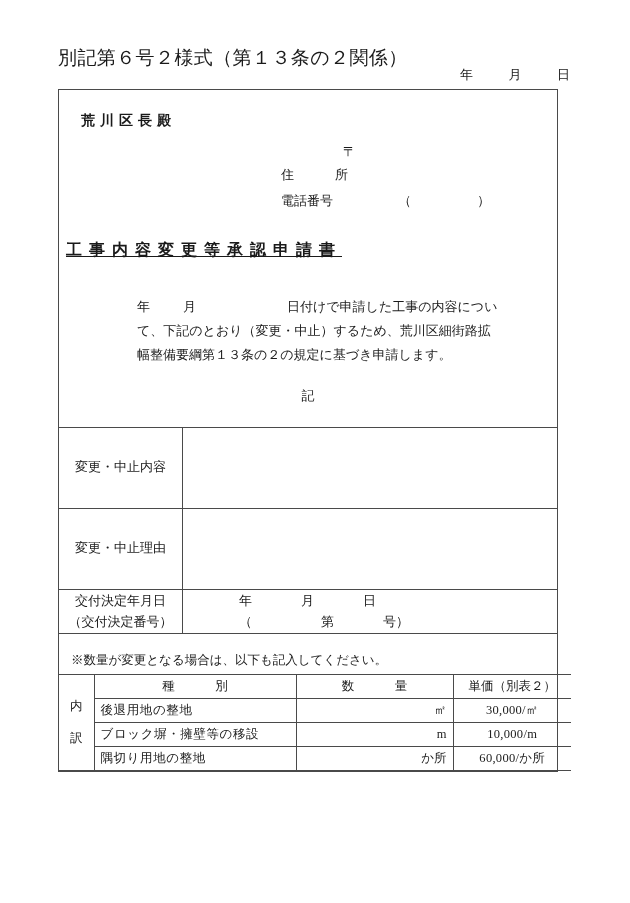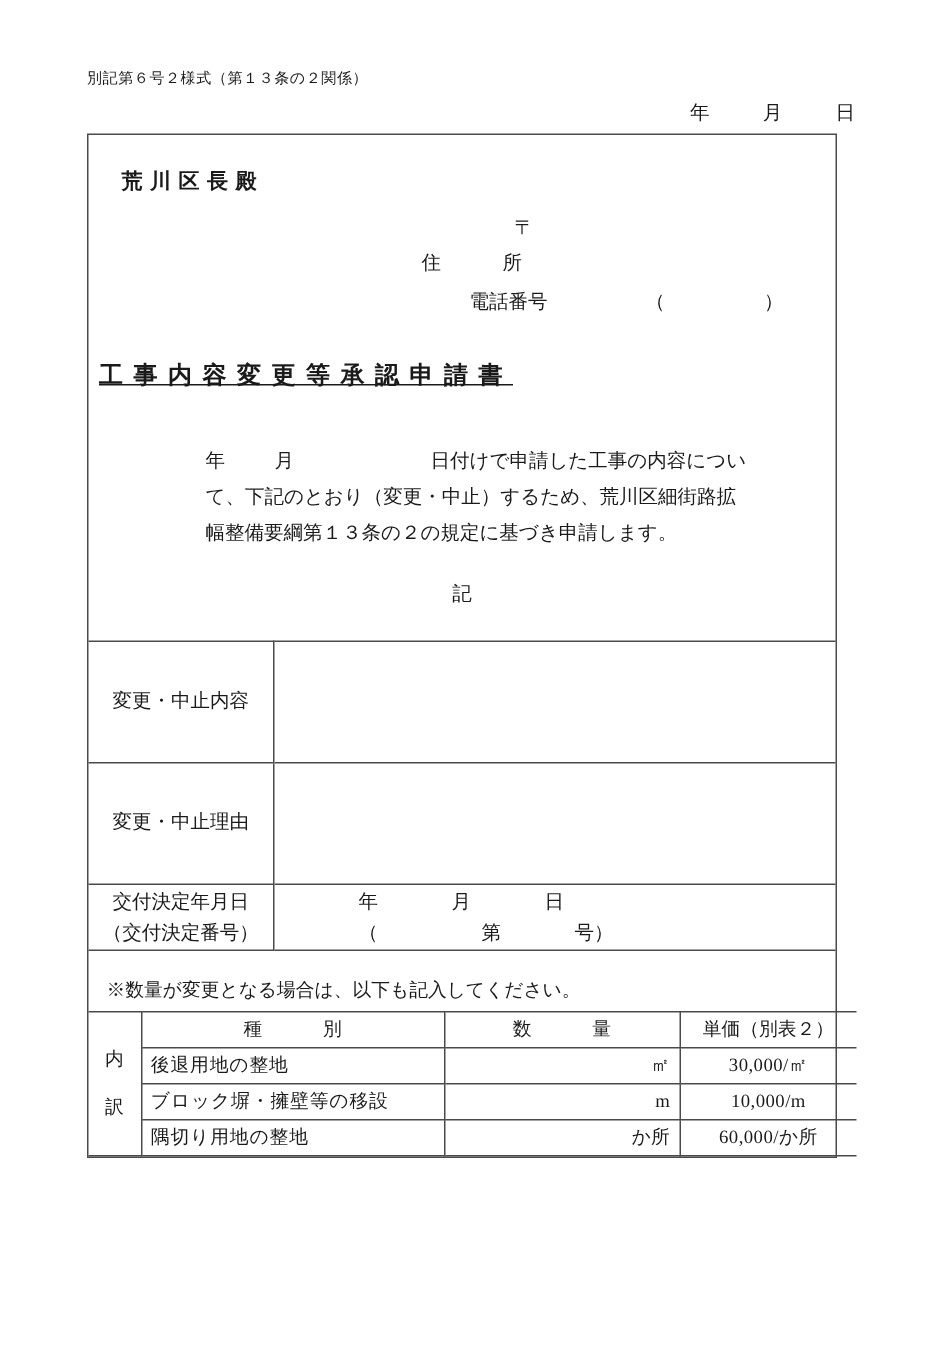--- a/index.html
+++ b/index.html
@@ -17,21 +17,21 @@
     height: 903px;
     background: #ffffff;
     overflow: hidden;
   }
 
   
   .form-code {
     position: absolute;
     left: 58px;
     top: 45px;
-    font-size: 10px;
+    font-size: 19px;
     letter-spacing: 0.4px;
     white-space: nowrap;
   }
   .header-date {
     position: absolute;
     left: 460px;
     top: 66px;
     width: 110px;
     display: flex;
     justify-content: space-between;
@@ -86,21 +86,21 @@
     position: absolute;
     top: -9px;
     left: 0;
     width: 58px;
     display: flex;
     justify-content: space-between;
     font-size: 6.5px;
     letter-spacing: 0px;
     line-height: 1;
   }
-  .tel-label { display: inline-block; margin-left: 32px; }
+  .tel-label { display: inline-block; }
   .tel-paren {
     display: inline-block;
     width: 92px;
     margin-left: 62px;
     display: inline-flex;
     justify-content: space-between;
   }
 
   .doc-title {
     margin: 26px 0 0 0;

